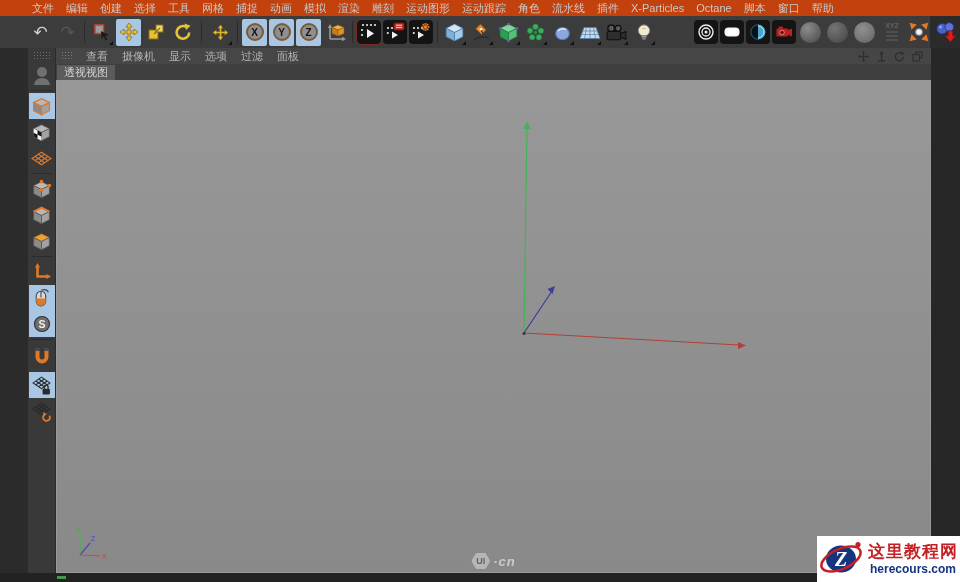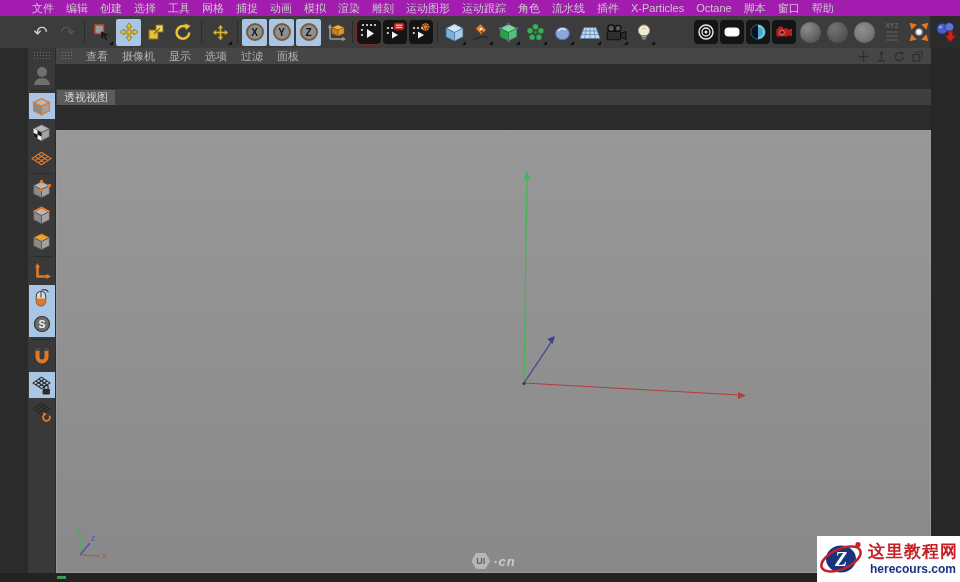--- a/index.html
+++ b/index.html
@@ -2,21 +2,21 @@
 <html><head>
 <meta charset="utf-8">
 <style>
   * { margin:0; padding:0; box-sizing:border-box; }
   html,body { background:#1a1a1a; }
   .app { position:relative; width:960px; height:582px; background:#2b2b2b;
          font-family:"Liberation Sans",sans-serif; overflow:hidden; user-select:none; }
 
   
   .menubar { height:16px; display:flex; align-items:center; padding-left:26px;
-             background:#a21caf; font-size:11px; color:#c9c9c9;text-align:center; }
+             background:#c2410c; font-size:11px; color:#c9c9c9;text-align:center; }
   .menubar .mi { padding:0 6px; line-height:16px; white-space:nowrap; cursor:default; }
 
   
   .toolbar { position:relative; height:32px; background:#3c3c3c; display:flex;
              align-items:center; padding-left:28px; }
   .toolbar::after { content:""; position:absolute; right:0; top:0; width:30px; height:32px;
                     background:#2b2b2b; z-index:0; }
   .tgroup { display:flex; align-items:center; gap:2px; z-index:1; }
   .tb { width:25px; height:27px; border-radius:2px; display:flex; align-items:center;
         justify-content:center; position:relative; flex:none; }
@@ -40,21 +40,21 @@
              background:#393939; display:flex; flex-direction:column; align-items:center; }
   .sb { width:26px; height:26px; display:flex; align-items:center; justify-content:center;
         position:relative; flex:none; margin:0; }
   .sb.sel { background:#a9c6e4; }
   .sb.dis { opacity:.5; }
   .hsep { width:22px; height:1px; background:#2c2c2c; margin:2px 0; flex:none; }
   .grip { width:18px; height:9px; margin:3px 0 2px;
           background:radial-gradient(#6e6e6e 32%, transparent 34%) 0 0/3px 3px; }
 
   .viewport { position:absolute; left:56px; top:48px; width:875px; height:525px;
-              display:flex; flex-direction:column;gap:25px; }
+              display:flex; flex-direction:column; }
   .vp-menu { height:16px; background:#464646; display:flex; align-items:center;
              font-size:11px; color:#b4b4b4; padding-left:4px; }
   .vp-menu .vgrip { width:13px; height:10px; margin:0 5px 0 1px;
           background:radial-gradient(#7c7c7c 32%, transparent 34%) 0 0/3px 3px; }
   .vp-menu .vmi { padding:0 7px; line-height:16px; white-space:nowrap; }
   .vp-nav { margin-left:auto; display:flex; gap:7px; padding-right:8px; align-items:center; }
   .vp-nav .nv { display:flex; }
   .vp-tabs { height:16px; background:#3f3f3f; display:flex; align-items:stretch; }
   .vp-tab { background:#5b5b5b; color:#d2d2d2; font-size:11px; padding:0 7px;
             display:flex; align-items:center; margin:1px 12px 0 1px; }

